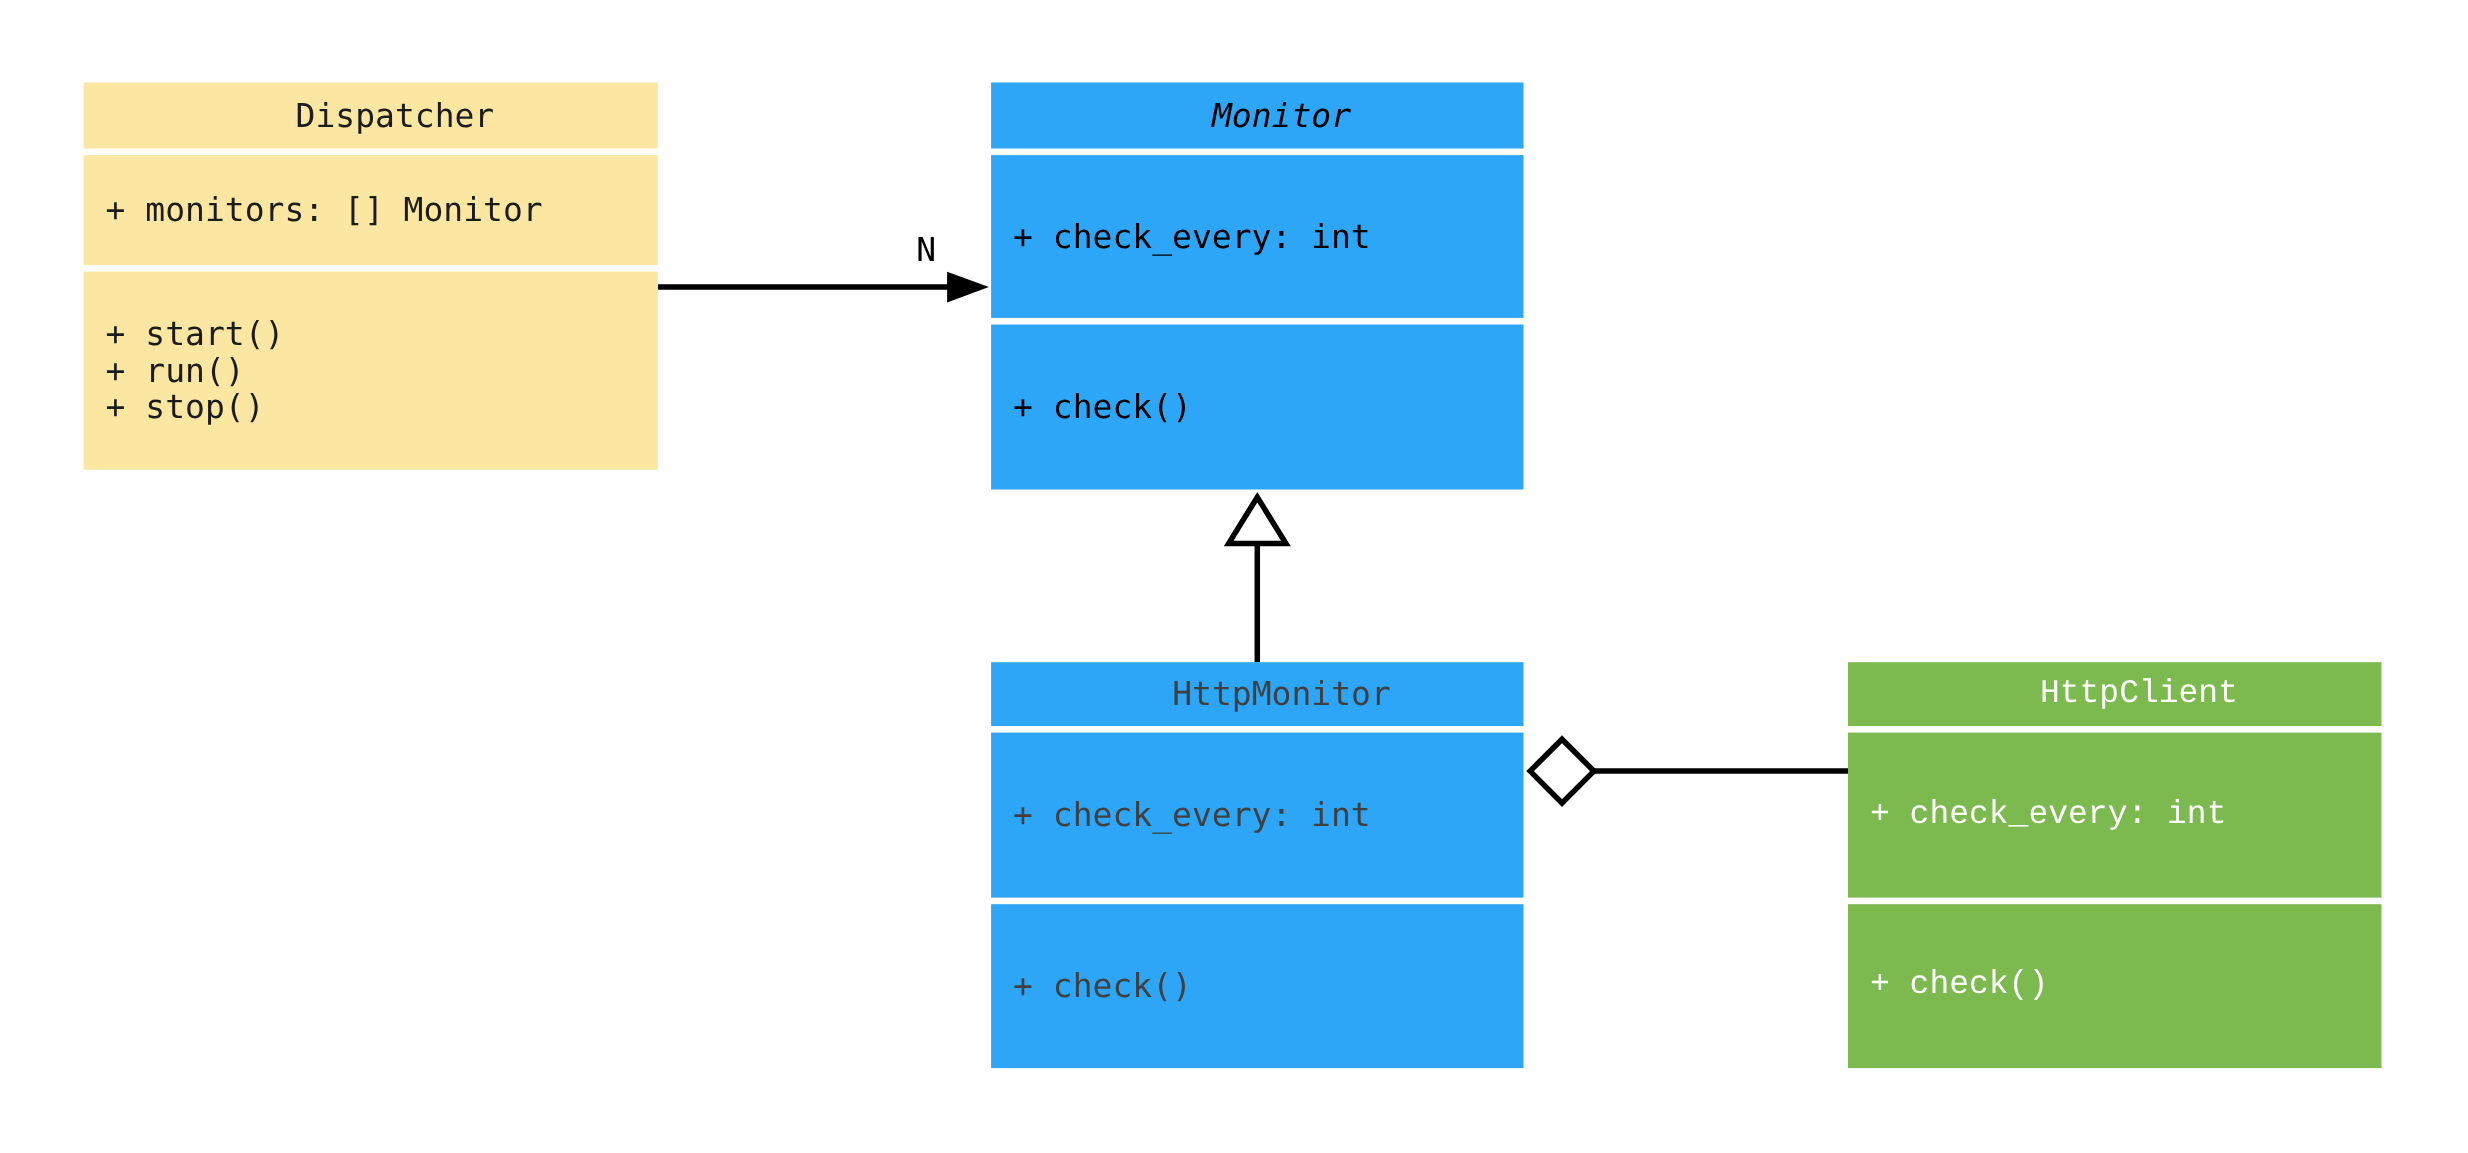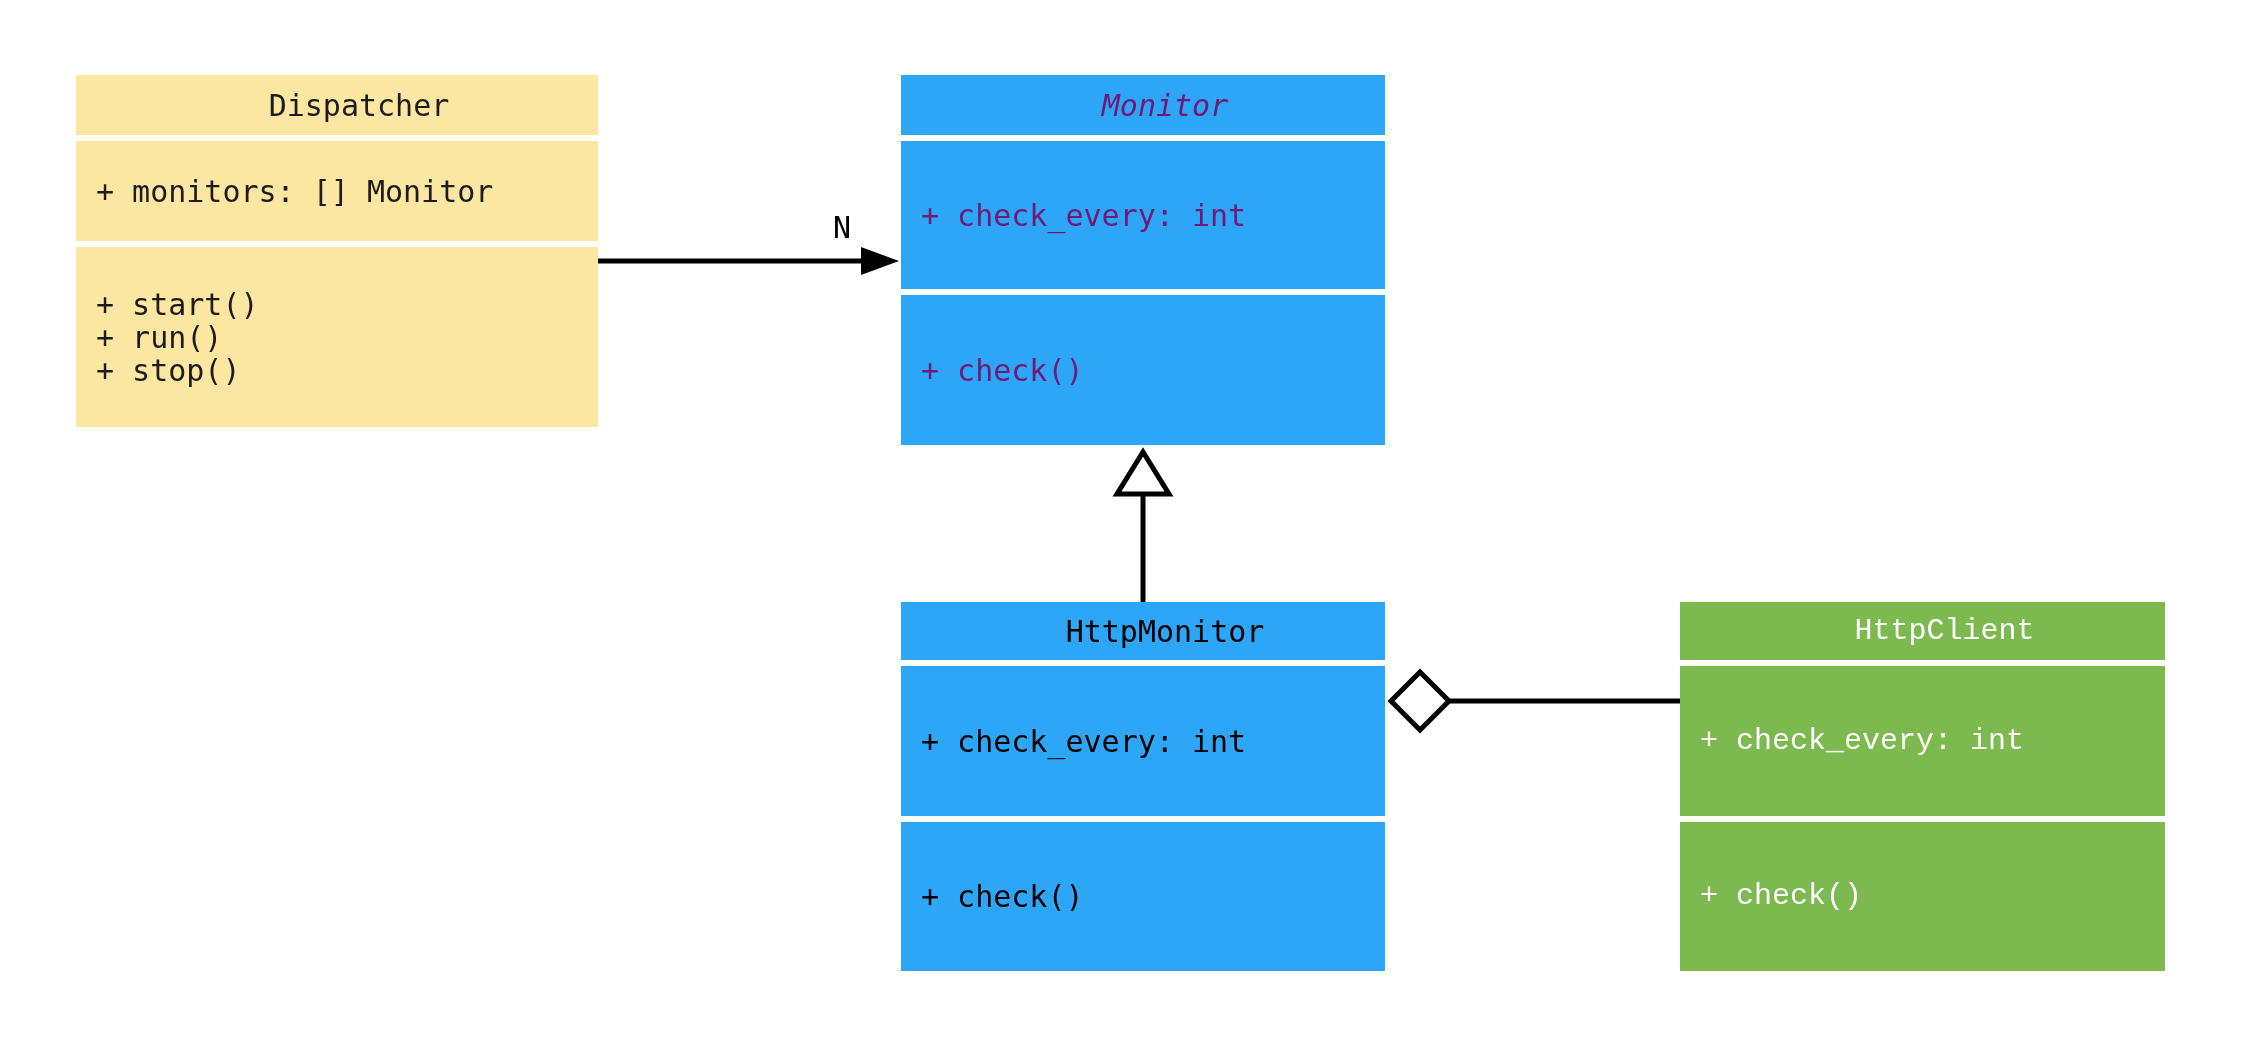--- a/index.html
+++ b/index.html
@@ -37,28 +37,28 @@
   .gap { height: 6px; flex: 0 0 6px; }
 
   
   .dispatcher { left: 76px; top: 75px; width: 522px; height: 368px; color: #1c1c1c; }
   .dispatcher .sec { background: #FBE6A2; }
   .dispatcher .title   { height: 60px; }
   .dispatcher .attrs   { height: 100px; }
   .dispatcher .methods { height: 180px; }
 
   
-  .monitor { left: 901px; top: 75px; width: 484px; height: 370px; color: #701a75; }
+  .monitor { left: 901px; top: 75px; width: 484px; height: 370px; color: #000000; }
   .monitor .sec { background: #2EA6F8; }
   .monitor .title   { height: 60px; font-style: italic; }
   .monitor .attrs   { height: 148px; }
   .monitor .methods { height: 150px; }
 
   
-  .http-monitor { left: 901px; top: 602px; width: 484px; height: 369px; color: #000000; }
+  .http-monitor { left: 901px; top: 602px; width: 484px; height: 369px; color: #404040; }
   .http-monitor .sec { background: #2EA6F8; }
   .http-monitor .title   { height: 58px; }
   .http-monitor .attrs   { height: 150px; }
   .http-monitor .methods { height: 149px; }
 
   
   .http-client { left: 1680px; top: 602px; width: 485px; height: 369px; color: #ffffff; }
   .http-client .sec { background: #7CB94E; font-family: Liberation Mono, monospace; }
   .http-client .title   { height: 58px; }
   .http-client .attrs   { height: 150px; }

